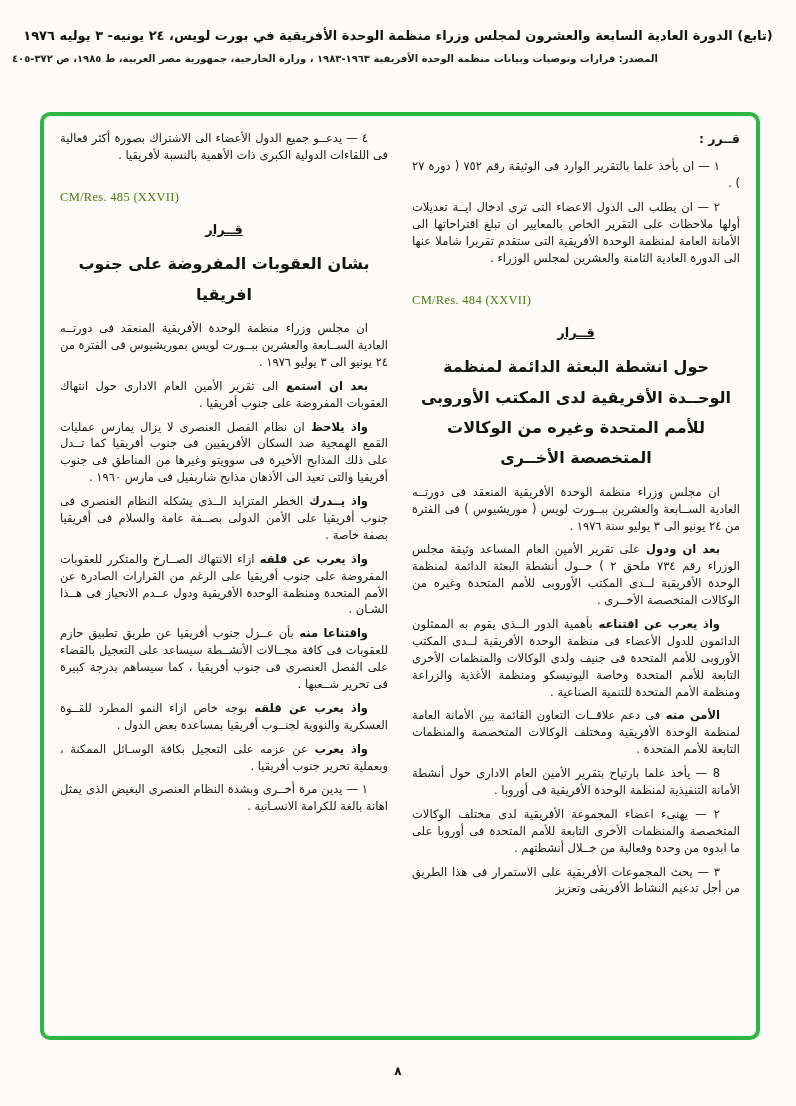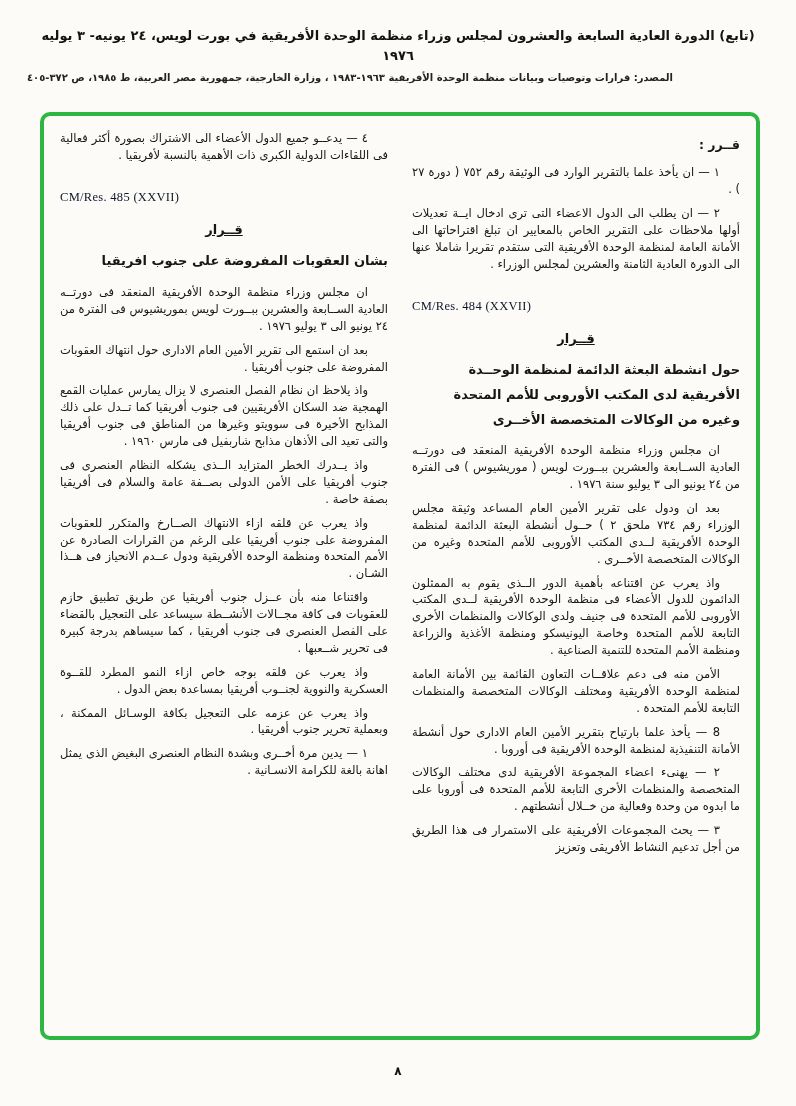--- a/index.html
+++ b/index.html
@@ -5,53 +5,53 @@
   html,body{margin:0;padding:0;}
   body{
     width:796px;height:1106px;
     background:#fcfbf7;
     font-family:"DejaVu Sans",sans-serif;
     color:#161616;
     direction:rtl;
     position:relative;
     overflow:hidden;
   }
-  .header{padding:26px 27px 0;}
+  .header{padding:26px 12px 0;}
   .header-line1{
     font-weight:bold;font-size:13px;line-height:1.5;
     text-align:center;color:#131313;
   }
   .header-line2{
     font-weight:bold;font-size:10px;line-height:1.5;
     text-align:left;margin-top:5px;color:#222;
   }
   .content-box{
     position:absolute;left:40px;right:36px;top:112px;bottom:66px;
     border:4px solid #2db742;border-radius:10px;
     padding:14px 16px;box-sizing:border-box;
     display:flex;flex-direction:row;gap:24px;
     overflow:hidden;
   }
   .column{flex:1 1 0;font-size:11.5px;line-height:1.47;min-width:0;}
   .block{margin:0 0 7px;}
   .paragraph{text-align:justify;text-indent:20px;}
   .paragraph-cont{text-align:justify;}
-  .decree-heading{font-weight:bold;font-size:12.5px;margin:6px 0 10px;}
+  .decree-heading{font-weight:bold;font-size:12.5px;margin:0 0 10px;}
   .res-ref{
     direction:ltr;text-align:left;
     font-family:"Liberation Serif",serif;
-    font-size:12.5px;color:#0f172a;
+    font-size:12.5px;color:#4d7c0f;
     margin:24px 0 14px;letter-spacing:.3px;
   }
   .title{text-align:center;font-weight:bold;font-size:13px;margin:6px 0 10px;text-decoration:underline;}
   .subtitle{
-    text-align:right;font-weight:bold;
-    font-size:13px;line-height:1.9;margin:0 0 10px;
+    text-align:center;font-weight:bold;
+    font-size:16px;line-height:1.9;margin:0 0 10px;
   }
-  .lead{font-weight:normal;}
+  .lead{font-weight:bold;}
   .page-number{
     position:absolute;bottom:28px;left:0;right:0;
     text-align:center;font-size:12px;font-weight:bold;color:#111;
   }
 </style>
 </head>
 <body>
 
 <div class="header">
   <div class="header-line1">(تابع) الدورة العادية السابعة والعشرون لمجلس وزراء منظمة الوحدة الأفريقية في بورت لويس، ٢٤ يونيه- ٣ يوليه ١٩٧٦</div>

